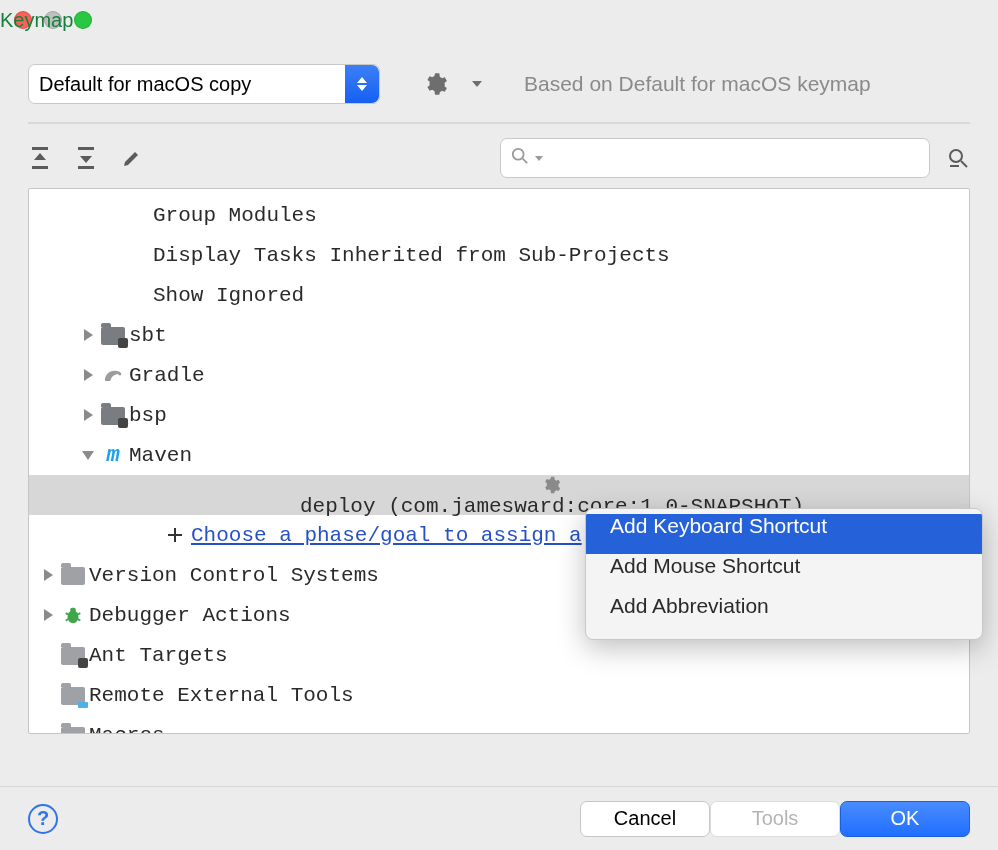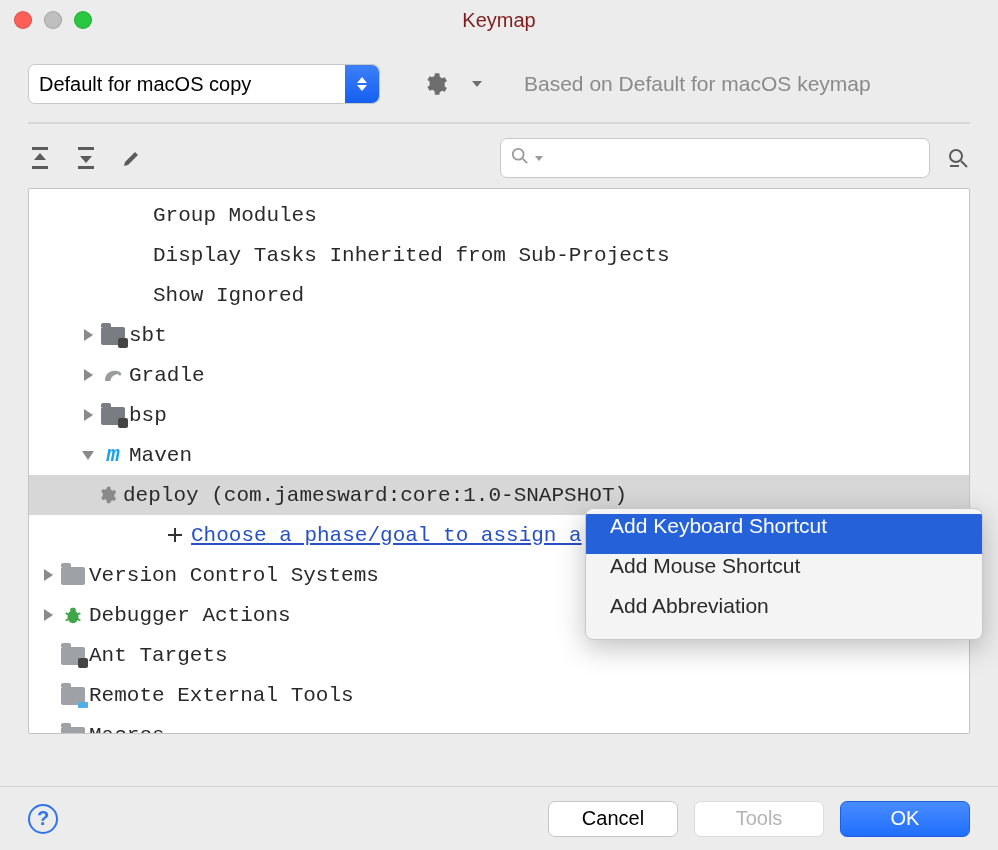--- a/index.html
+++ b/index.html
@@ -16,22 +16,22 @@
     display: flex; align-items: center;
     padding: 0 14px;
     position: relative;
   }
   .traffic { display: flex; gap: 12px; align-items: center; }
   .tl { width: 18px; height: 18px; border-radius: 50%; border: 1px solid rgba(0,0,0,.15); }
   .tl-red    { background: #ff5f57; }
   .tl-yellow { background: #bfbfbf; }
   .tl-green  { background: #28c840; }
   .title {
-    position: absolute; left: 0; right: 0; text-align: center;
-    font-size: 20px; color: #7f1d1d;
+    position: absolute; left: 0; right: 0; 
+    font-size: 20px; color: #15803d;
   }
 
   
   .toprow {
     display: flex; align-items: center; gap: 42px;
     padding: 24px 28px 18px 28px;
   }
   .sel {
     position: relative;
     width: 352px; height: 40px;
@@ -153,21 +153,21 @@
     border-top: 1px solid #d6d6d6;
     display: flex; align-items: center; justify-content: space-between;
     padding: 0 28px;
     background: #ececec;
   }
   .help {
     width: 30px; height:30px; border:2px solid #2f74ea; border-radius:50%;
     display:flex; align-items:center; justify-content:center;
     color:#2f74ea; font-weight:bold; font-size:20px;
   }
-  .btns { display:flex; gap:16px; }
+  .btns { display:flex; }
   .btn {
     height: 36px; min-width: 130px;
     border-radius: 7px;
     font-size: 20px;
     display:flex; align-items:center; justify-content:center;
     padding: 0 22px;
   }
   .btn-white { background:#fff; border:1px solid #c6c6c6; }
   .btn-disabled { background:#fff; border:1px solid #dcdcdc; color:#b4b4b4; }
   .btn-blue { background: linear-gradient(#4a8cff,#1f6fff); color:#fff; border:1px solid #1a5fe0; }
@@ -310,21 +310,21 @@
           <svg width="14" height="12">
             <path d="M1 2 L13 2 L7 11 Z" fill="#8a8a8a"></path>
           </svg>
         </span>
       <span class="icon">
           <span style="color:#1aa3e8;font-style:italic;font-weight:bold;font-size:22px;">m</span>
         </span>
       <span class="label">Maven</span>
     </div>
 
-    <div class="tree-row pad3 sel-row" style="padding-left:64px;">
+    <div class="tree-row pad3 sel-row" style="padding-left:104px;flex-direction:column;">
       <span class="icon">
         <svg width="20" height="20" viewBox="0 0 24 24" fill="#8a8a8a">
             <path d="M12 8a4 4 0 100 8 4 4 0 000-8zm9 4c0-.4 0-.8-.1-1.2l2.1-1.6-2-3.4-2.5 1a7 7 0 00-2-1.2L16 2h-4l-.5 2.6a7 7 0 00-2 1.2l-2.5-1-2 3.4 2.1 1.6A7 7 0 007 12c0 .4 0 .8.1 1.2l-2.1 1.6 2 3.4 2.5-1c.6.5 1.3.9 2 1.2L12 22h4l.5-2.6c.7-.3 1.4-.7 2-1.2l2.5 1 2-3.4-2.1-1.6c.1-.4.1-.8.1-1.2z"></path>
           </svg>
       </span>
       <span class="label">deploy (com.jamesward:core:1.0-SNAPSHOT)</span>
     </div>
 
     <div class="tree-row pad3" style="padding-left:132px;">
       <span class="icon">

